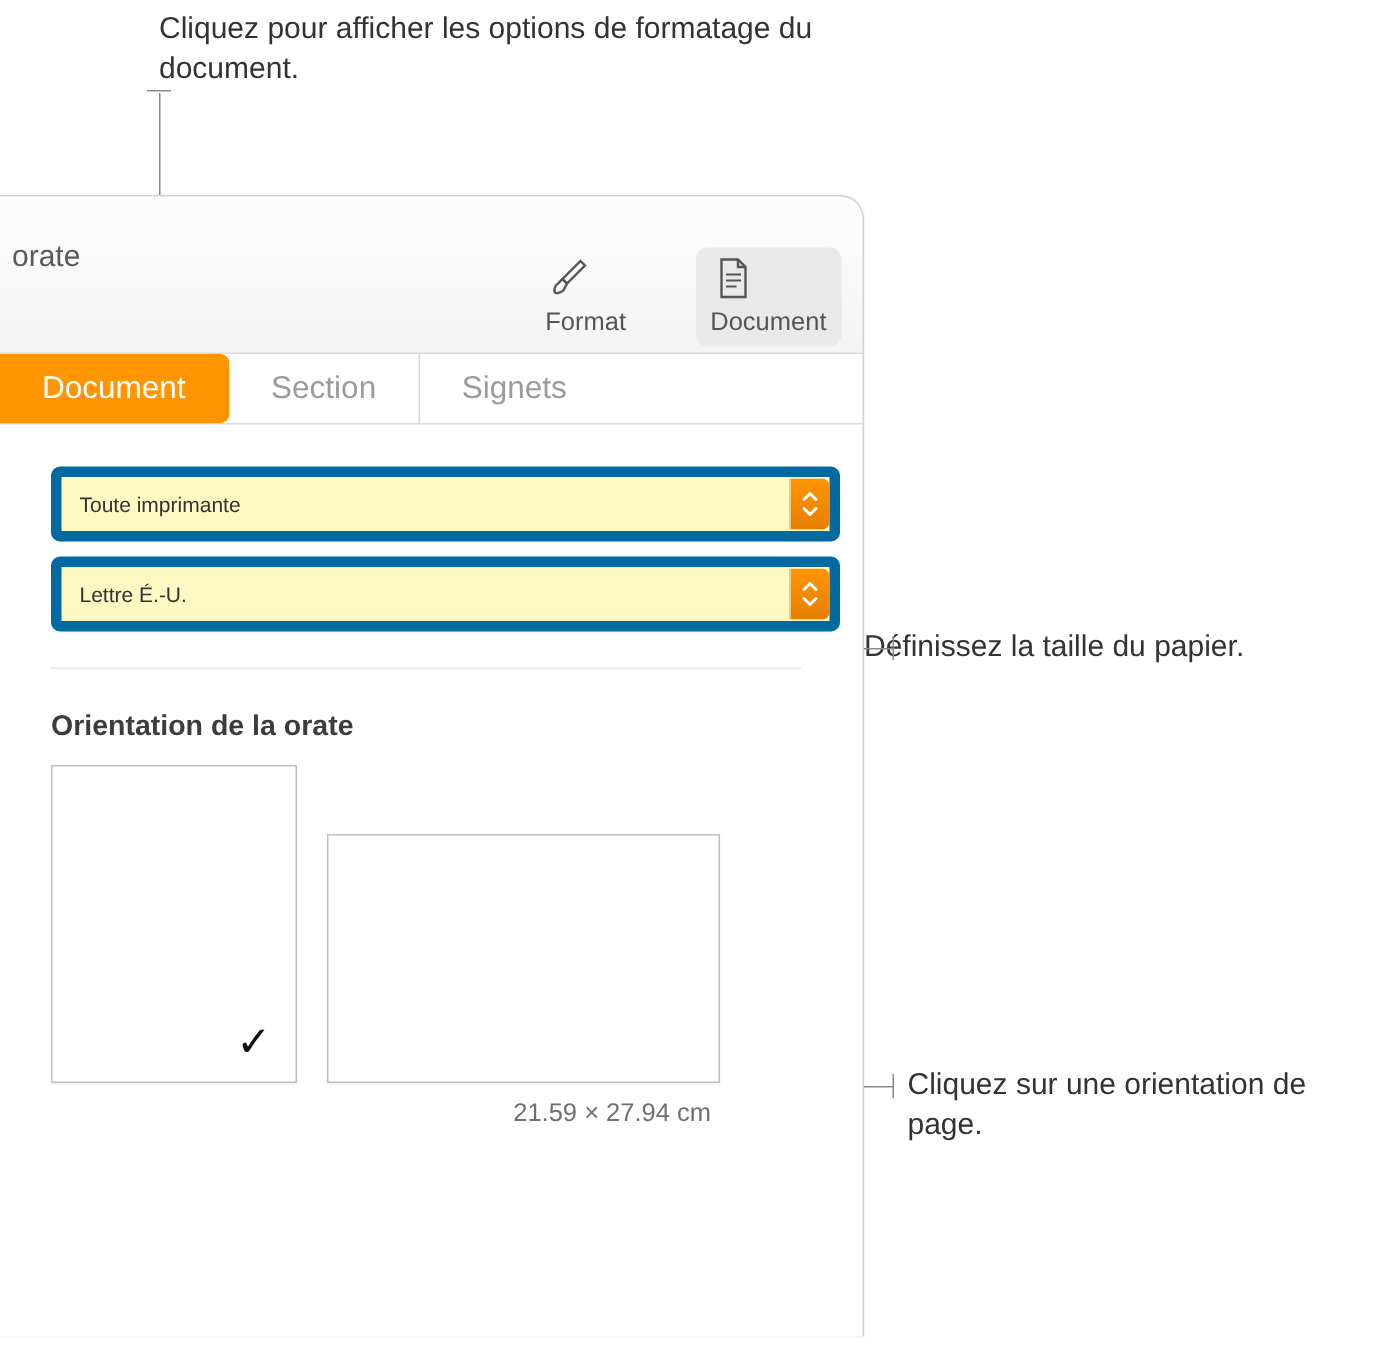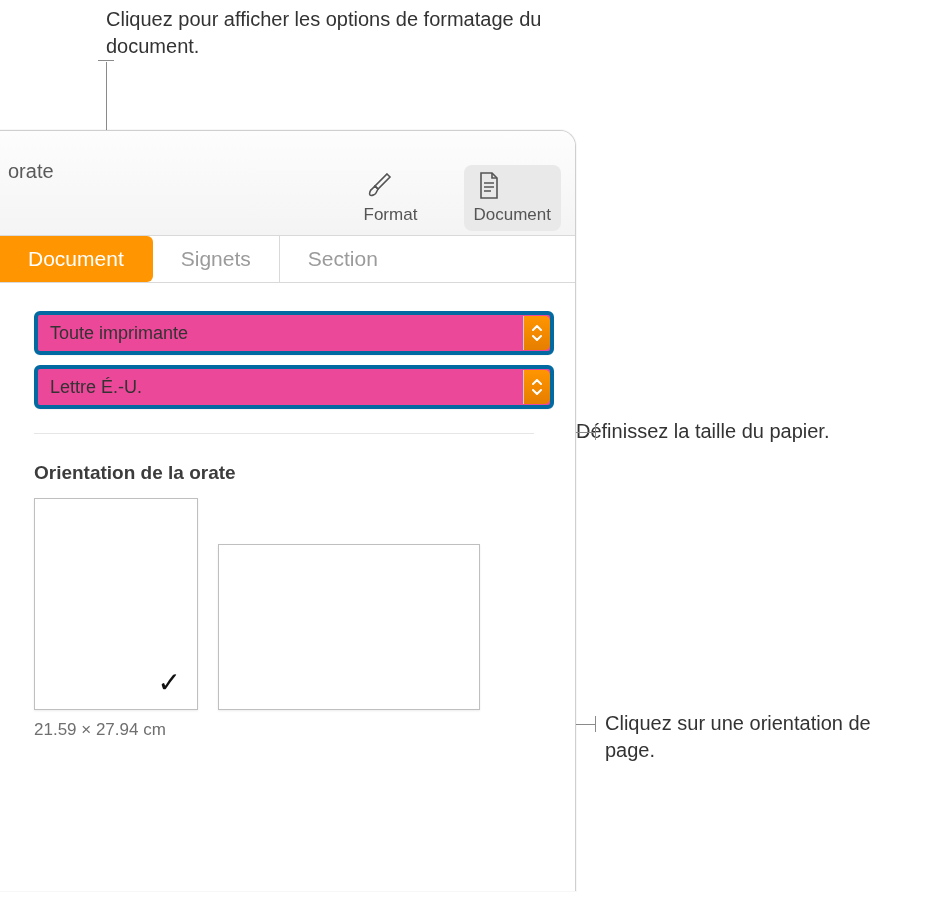--- a/index.html
+++ b/index.html
@@ -83,25 +83,25 @@
 
   .pane{
     padding:28px 34px;
   }
   .section-title{
     font-size:19px;font-weight:600;color:#3c3c3c;margin:0 0 12px 0;
   }
   .popup{
     display:flex;align-items:center;justify-content:space-between;
     width:500px;height:36px;
-    background:#ec4899;
-    border:4px solid #0369a1;
+    background:#fef9c3;
+    border:7px solid #0369a1;
     border-radius:6px;
     padding:0 0 0 12px;
-    font-size:18px;color:#333;
+    font-size:14px;color:#333;
     margin-bottom:10px;
     box-shadow:0 1px 1px rgba(0,0,0,0.04);
   }
   .popup .select-knob{
     width:26px;height:34px;
     border-left:1px solid #d0d0d0;
     border-radius:0 5px 5px 0;
     background:linear-gradient(var(--orange),var(--orange-dark));
     display:flex;flex-direction:column;align-items:center;justify-content:center;gap:0px;
     flex-shrink:0;
@@ -111,21 +111,21 @@
   .hr{height:1px;background:#e6e6e6;margin:24px 0 28px 0;width:500px;}
 
   .orient-row{display:flex;gap:20px;align-items:flex-end;margin-top:14px;}
   .orient-thumb{
     border:1px solid #bfbfbf;background:#fff;position:relative;
     box-shadow:0 1px 2px rgba(0,0,0,0.08);
   }
   .orient-portrait{width:162px;height:210px;}
   .orient-landscape{width:260px;height:164px;}
   .check{position:absolute;bottom:10px;right:16px;font-size:28px;color:#111;}
-  .dim-label{font-size:17px;color:#6f6f6f;text-align:left;margin-top:10px;width:440px;}
+  .dim-label{font-size:17px;color:#6f6f6f;text-align:right;margin-top:10px;width:440px;}
 
   
   .callout{
     position:absolute;
     font-size:20px;
     color:#333;
     line-height:1.35;
   }
   .callout-line{position:absolute;background:#8a8a8a;}
   .callout-tick{position:absolute;background:#8a8a8a;}
@@ -171,22 +171,22 @@
             <line x1="8" y1="16" x2="18" y2="16" stroke="#555" stroke-width="1.4"></line>
             <line x1="8" y1="20" x2="15" y2="20" stroke="#555" stroke-width="1.4"></line>
           </svg>
         </span>
         <span>Document</span>
       </div>
     </div>
 
     <div class="tabs">
       <div class="tab active">Document</div>
+      <div class="tab">Section</div>
       <div class="tab">Signets</div>
-      <div class="tab">Section</div>
     </div>
 
     <div class="pane">
 
 
       <div class="popup">
         <span>Toute imprimante</span>
         <span class="select-knob">
           <svg width="12" height="20" viewBox="0 0 12 20">
             <path d="M2 7 L6 3 L10 7" fill="none" stroke="#fff" stroke-width="2" stroke-linecap="round" stroke-linejoin="round"></path>

